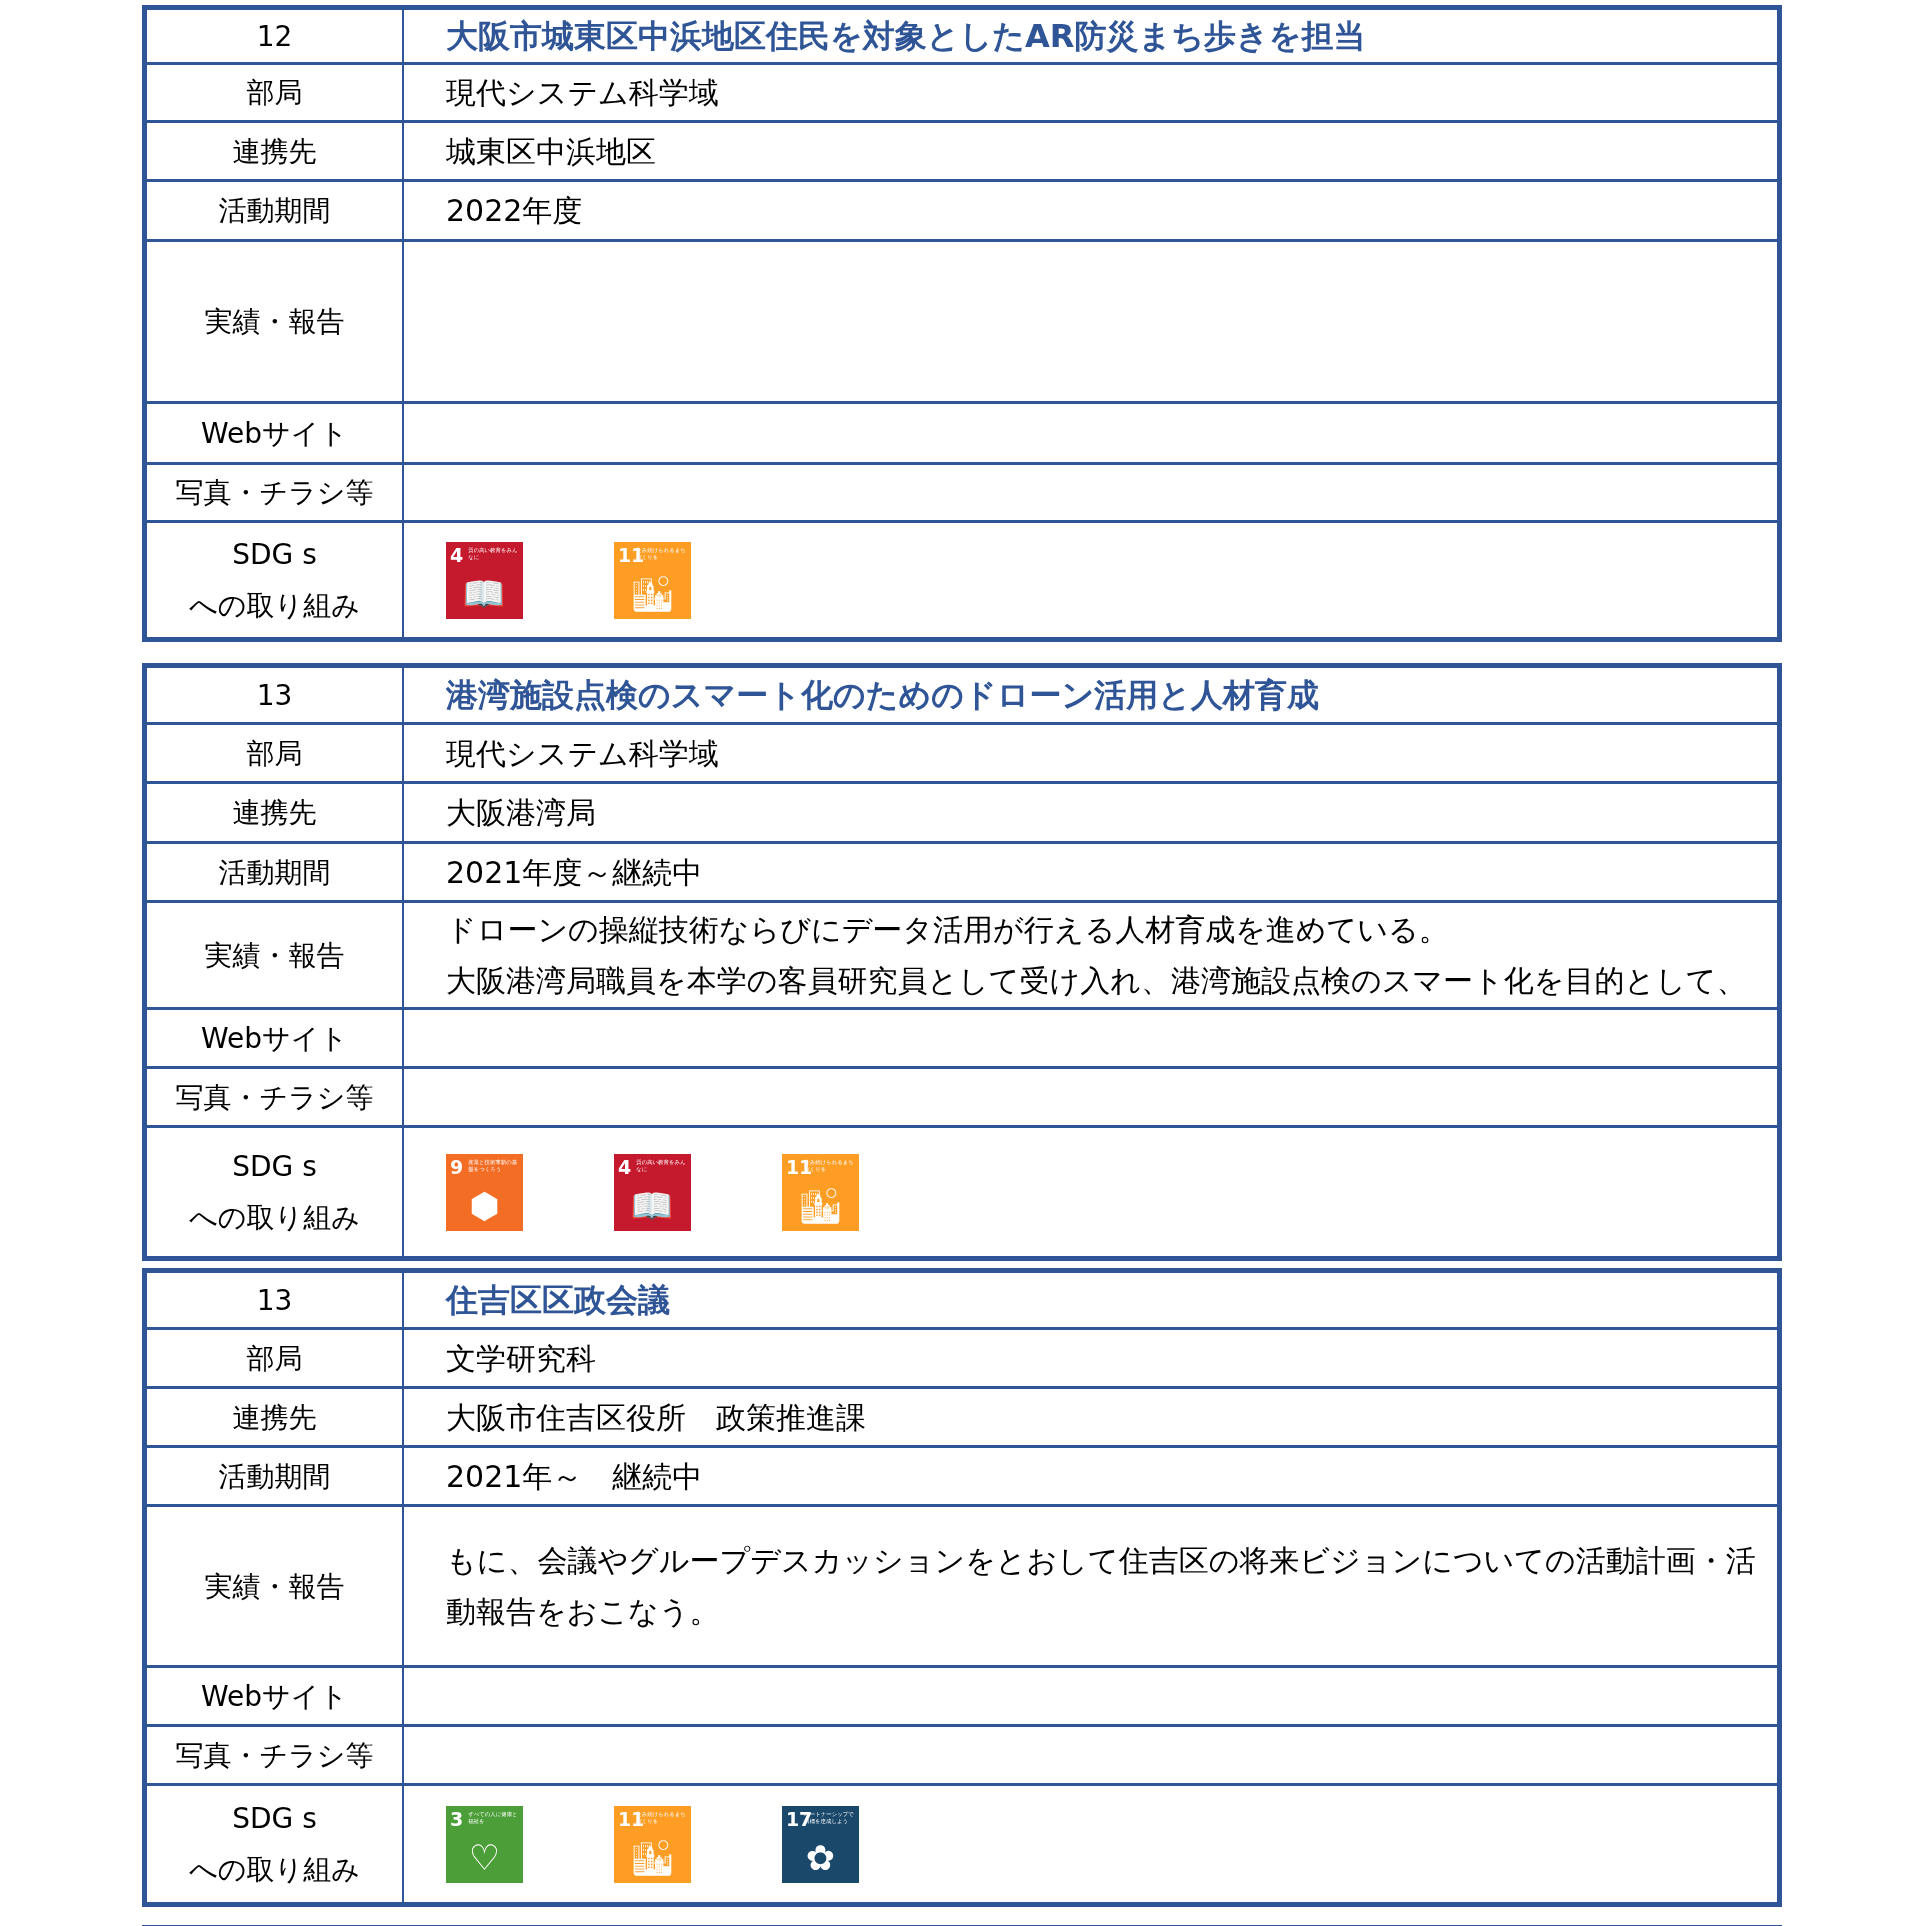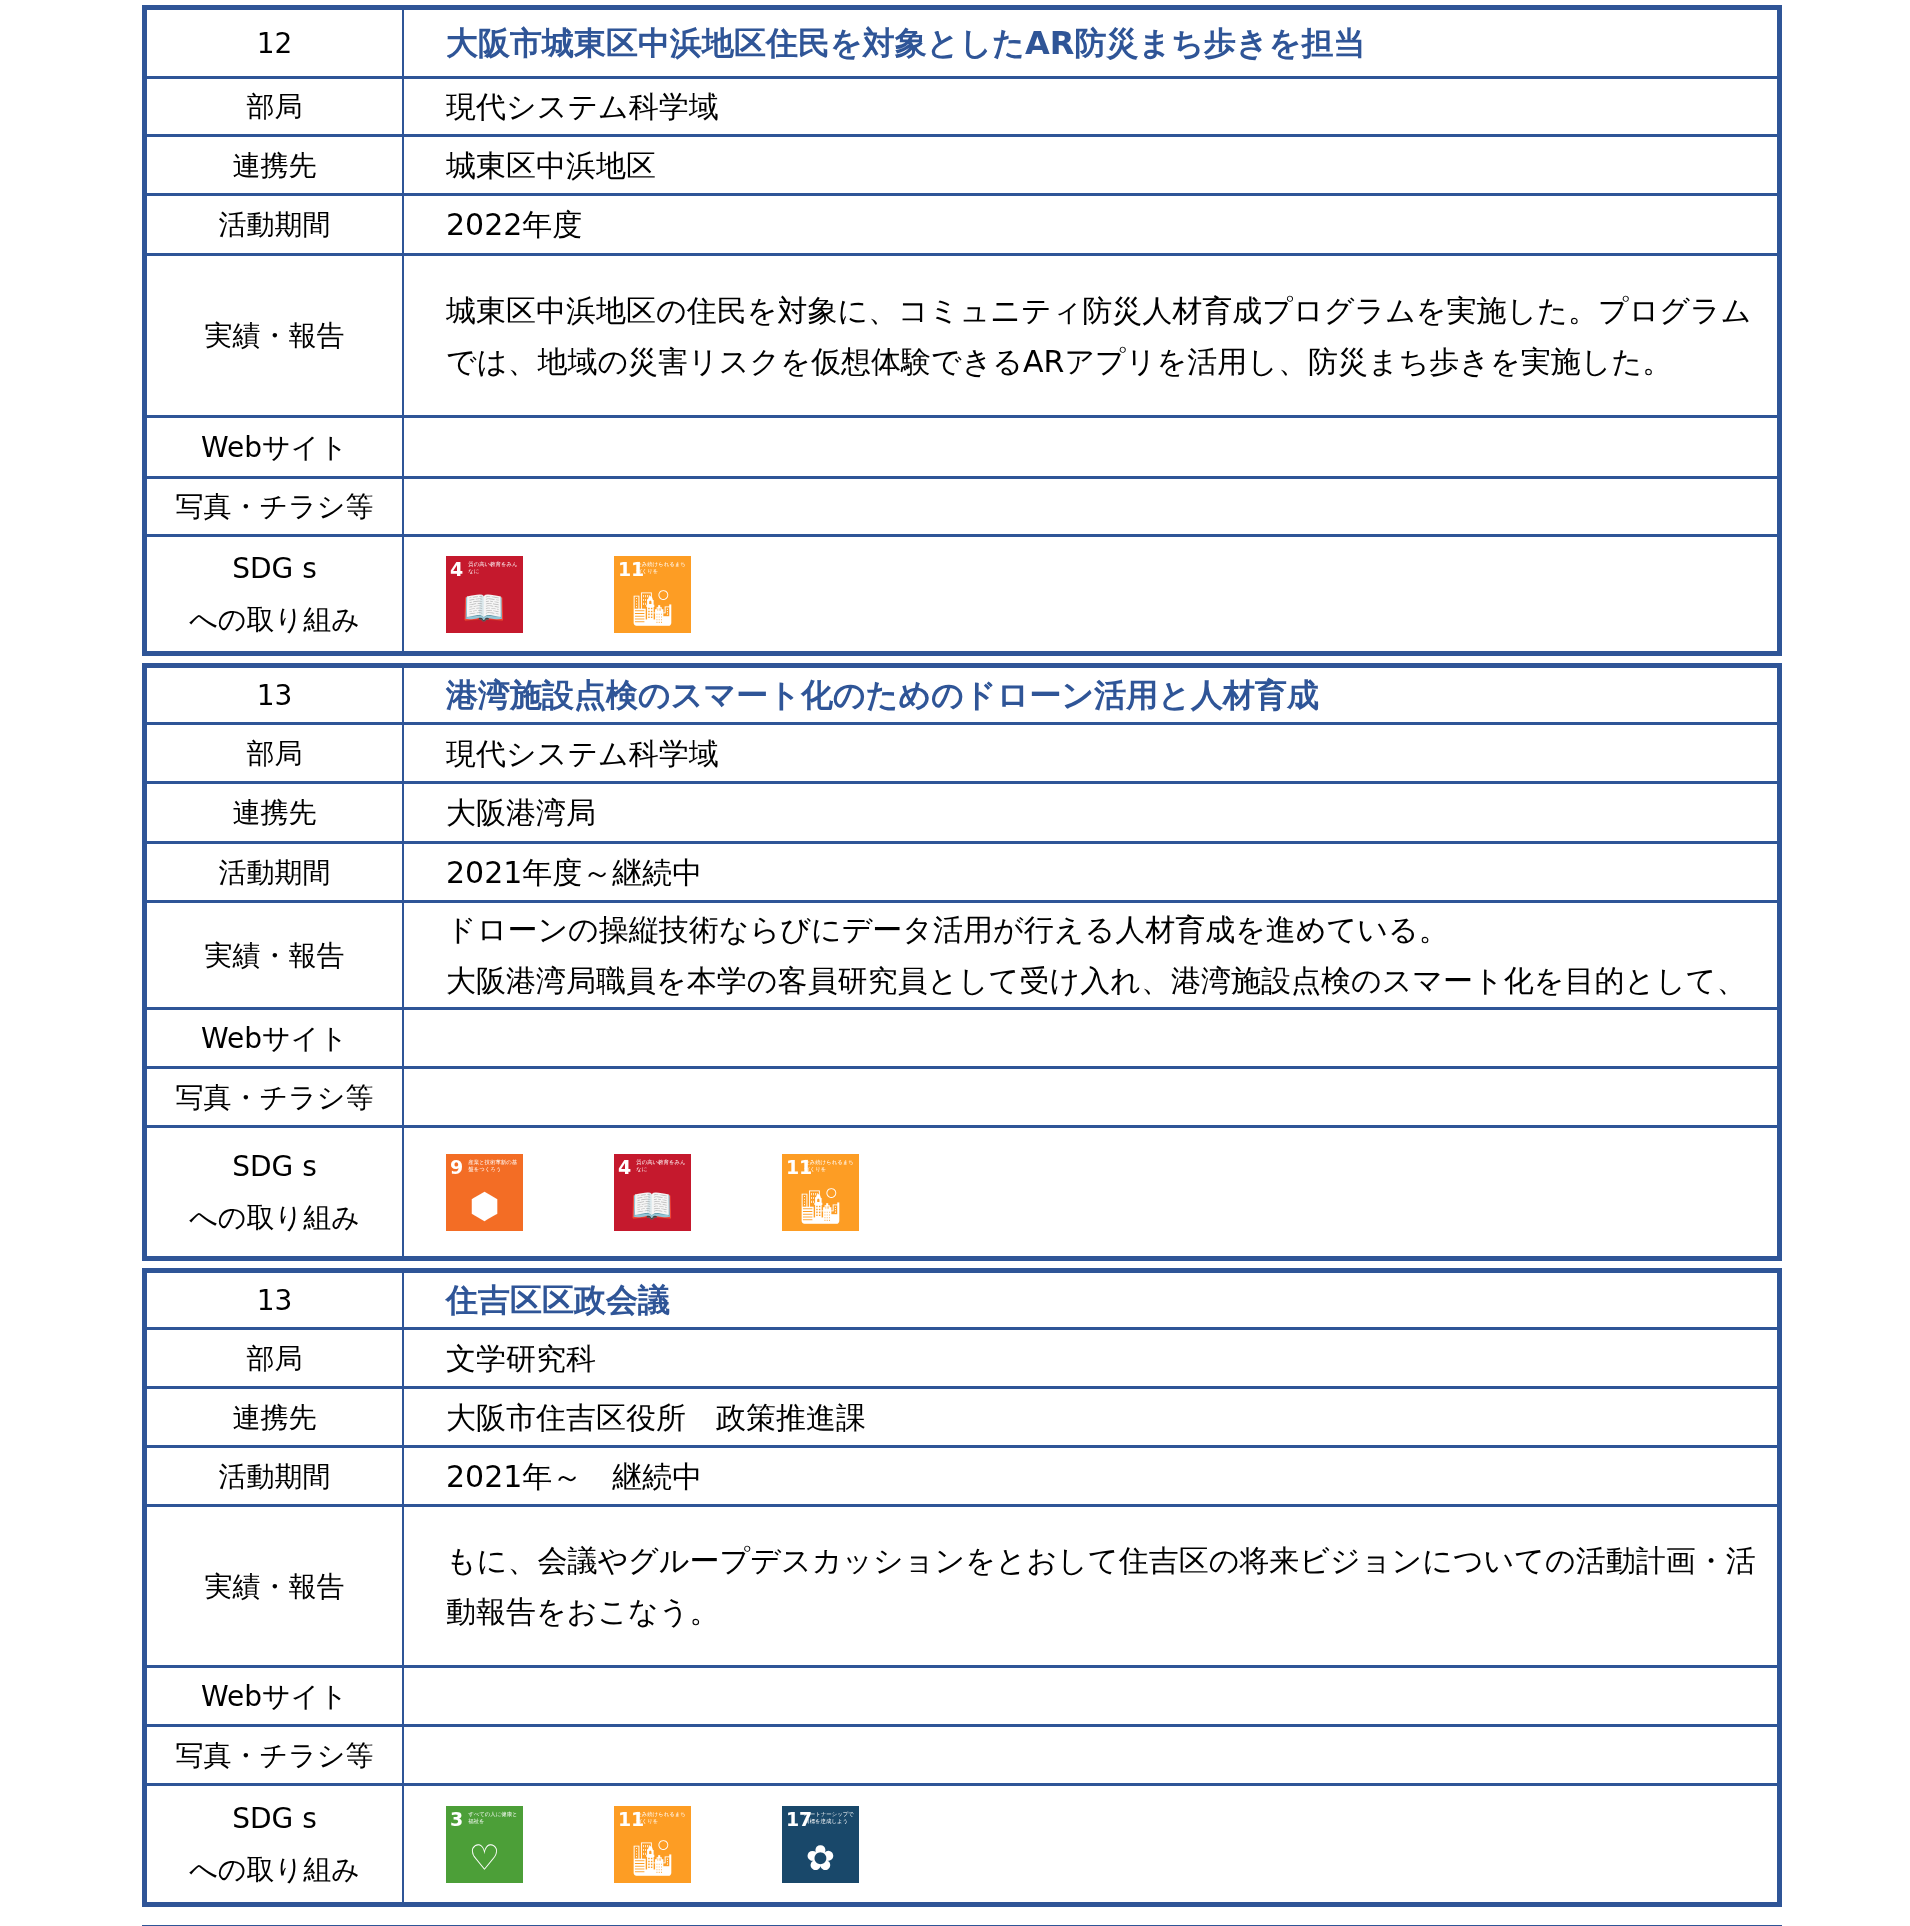--- a/index.html
+++ b/index.html
@@ -41,42 +41,38 @@
   }
   .sdg-num { font-size: 19px; font-weight: bold; line-height: 19px; position: absolute; left: 3.9px; top: 4.6px; }
   .sdg-txt { font-size: 5.4px; line-height: 7px; position: absolute; left: 22.3px; top: 5.4px; width: 51px; white-space: normal; }
   .sdg-glyph { position: absolute; left: 0; right: 0; bottom: 4.6px; text-align: center; font-size: 35px; line-height: 39px; }
 </style>
 </head>
 <body>
 
 <div id="cards">
     <div class="card" style="top: 5px;">
-      <div class="row" style="height:69px">
+      <div class="row" style="height:55px">
       <div class="lbl">12</div>
       <div class="val title-val">大阪市城東区中浜地区住民を対象としたAR防災まち歩きを担当</div>
       </div>
       <div class="row" style="height:58px">
       <div class="lbl">部局</div>
       <div class="val">現代システム科学域</div>
       </div>
       <div class="row" style="height:59px">
       <div class="lbl">連携先</div>
       <div class="val">城東区中浜地区</div>
       </div>
       <div class="row" style="height:60px">
       <div class="lbl">活動期間</div>
       <div class="val">2022年度</div>
       </div>
       <div class="row" style="height:162px">
       <div class="lbl">実績・報告</div>
-      <div class="val">
-          <span class="desc-line">城東区中浜地区の住民を対象に、コミュニティ防災人材育成プログラムを実施した。プログラム</span>
-          <span class="desc-line">では、地域の災害リスクを仮想体験できるARアプリを活用し、防災まち歩きを実施した。</span>
-        </div>
       </div>
       <div class="row" style="height:61px">
       <div class="lbl">Webサイト</div>
       <div class="val"></div>
       </div>
       <div class="row" style="height:58px">
       <div class="lbl">写真・チラシ等</div>
       <div class="val"></div>
       </div>
       <div class="row sdg-row" style="height:114px">

